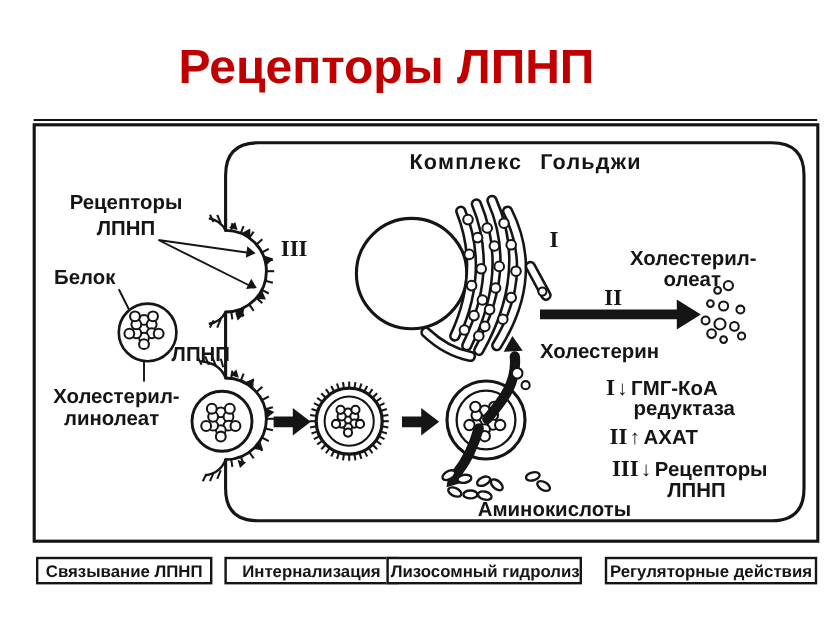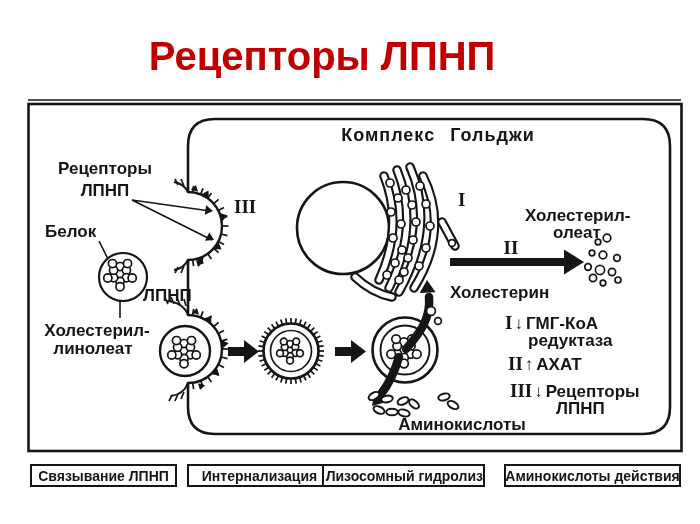--- a/index.html
+++ b/index.html
@@ -324,14 +324,14 @@
 <div class="step s1">
     <span>Связывание ЛПНП</span>
   </div>
 <div class="step s2">
     <span>Интернализация</span>
   </div>
 <div class="step s3">
     <span>Лизосомный гидролиз</span>
   </div>
 <div class="step s4">
-    <span>Аминокислоты действия</span>
+    <span>Регуляторные действия</span>
   </div>
 
 </body></html>

